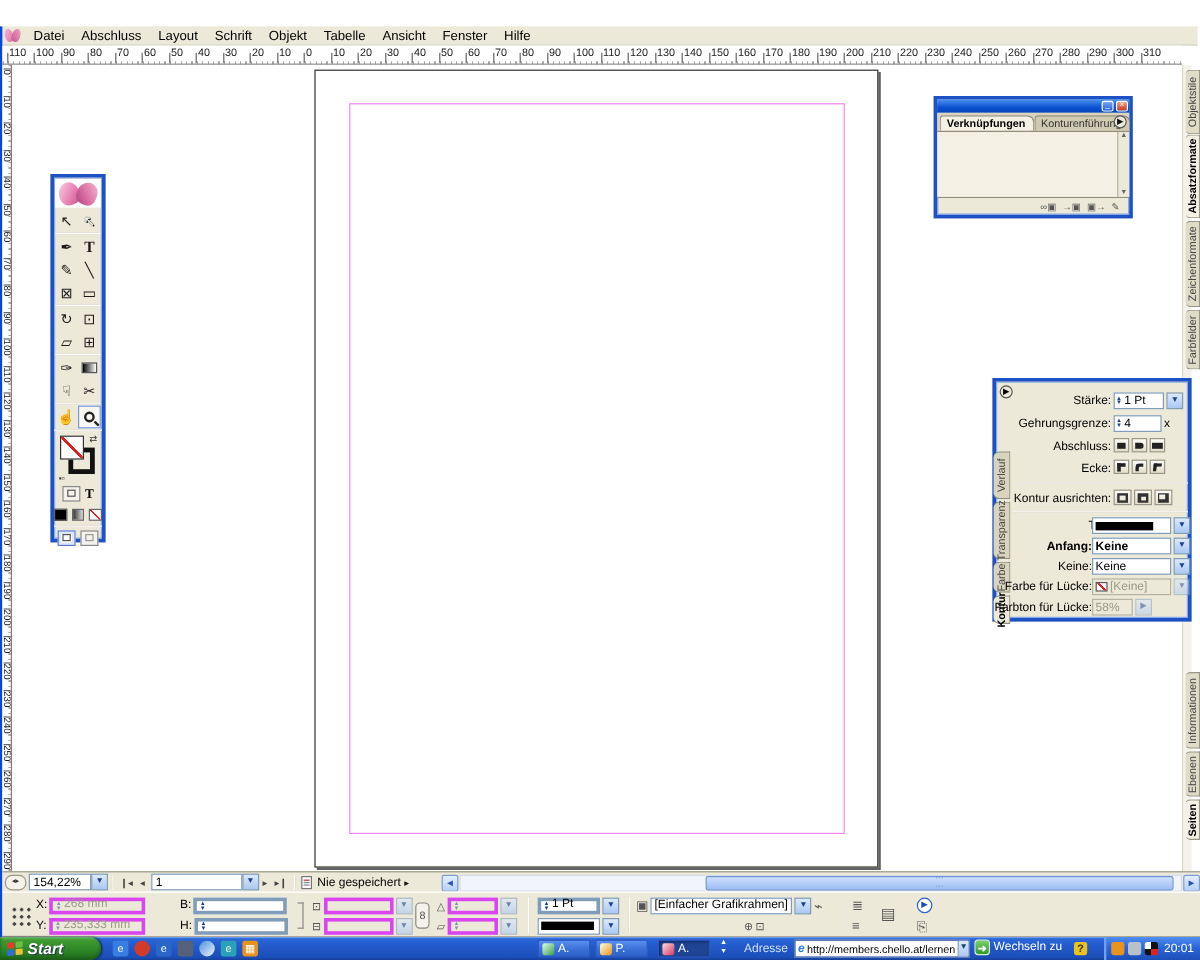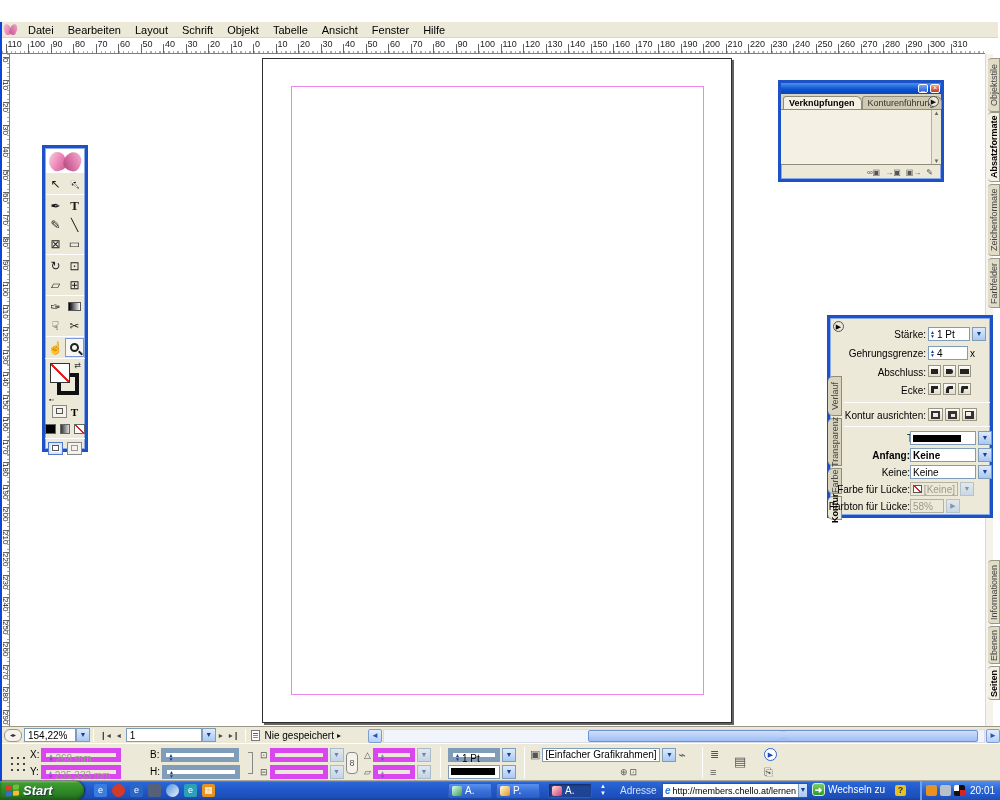--- a/index.html
+++ b/index.html
@@ -166,21 +166,21 @@
     background:linear-gradient(180deg,#cfe0ff,#9dbdf3);}
   .hs-thumb::after{content:'⋮⋮';position:absolute;left:50%;top:0;transform:translateX(-50%) rotate(90deg);font-size:7px;color:#7a99d8;}
 
   
   .controlbar{position:absolute;left:2px;top:743px;width:998px;height:38px;background:#ece9d8;
     border-top:1px solid #fff;border-bottom:1px solid #aca899;font-size:10px;}
   .cp{position:absolute;display:flex;align-items:center;gap:2px;height:15px;}
   .cp-label{color:#000;}
   .proxy{position:absolute;left:6px;top:10px;width:18px;height:18px;
     background:radial-gradient(#444 1.2px,transparent 1.4px);background-size:6px 6px;background-position:1px 1px;border:0;}
-  .cp-field{height:14px;border:5px solid #d946ef;background:#ece9d8;display:flex;align-items:flex-start;padding:0 2px;color:#9a9a8a;}
+  .cp-field{height:14px;border:3px solid #d946ef;background:#ece9d8;display:flex;align-items:flex-end;padding:0 2px;color:#9a9a8a;}
   .cp-field.white{background:#fff;border-color:#7f9db9;color:#000;}
   .cp-sep{position:absolute;top:3px;height:31px;width:1px;background:#b5b1a0;border-right:1px solid #fff;}
   .constrain{position:absolute;left:246px;top:8px;width:5px;height:22px;border:1px solid #888;border-left:none;}
   .linkico{position:absolute;left:344px;top:8px;width:12px;height:22px;border:1px solid #888;border-radius:4px;
     text-align:center;font-size:9px;color:#555;line-height:20px;background:#f4f2ea;}
   .cp-ico{color:#555;font-size:9px;}
   .round-btn{width:13px;height:13px;border:1px solid #2a5fd8;border-radius:50%;background:#fff;
     color:#1a49c0;font-size:7px;line-height:11px;text-align:center;}
 
   
@@ -217,21 +217,21 @@
 </style>
 </head>
 <body>
 
 <div id="app">
 
 
   <div class="menubar">
     <span class="butterfly"></span>
     <span class="menu-item">Datei</span>
-    <span class="menu-item">Bearbeiten</span>
+    <span class="menu-item">Abschluss</span>
     <span class="menu-item">Layout</span>
     <span class="menu-item">Schrift</span>
     <span class="menu-item">Objekt</span>
     <span class="menu-item">Tabelle</span>
     <span class="menu-item">Ansicht</span>
     <span class="menu-item">Fenster</span>
     <span class="menu-item">Hilfe</span>
   </div>
 
   <div class="leftedge"></div>
@@ -572,21 +572,21 @@
       <span class="sp-ctrl" style="left:66px;">
         <span class="ddfield" style="width:66px;">
             <span>Keine</span>
           </span>
         <span class="xpdd">▼</span>
       </span>
     </div>
     <div class="sp-row" style="top:164px;">
       <span class="sp-label" style="right:82px;">Farbe für Lücke:</span>
       <span class="sp-ctrl" style="left:66px;">
-        <span class="disabled-field" style="width:48px;">
+        <span class="disabled-field" style="width:66px;">
             <span class="none-swatch"></span>
             <span class="gray">[Keine]</span>
           </span>
         <span class="xpdd" style="opacity:.5;">▼</span>
       </span>
     </div>
     <div class="sp-row" style="top:181px;">
       <span class="sp-label" style="right:82px;">Farbton für Lücke:</span>
       <span class="sp-ctrl" style="left:66px;">
         <span class="disabled-field" style="width:34px;">

